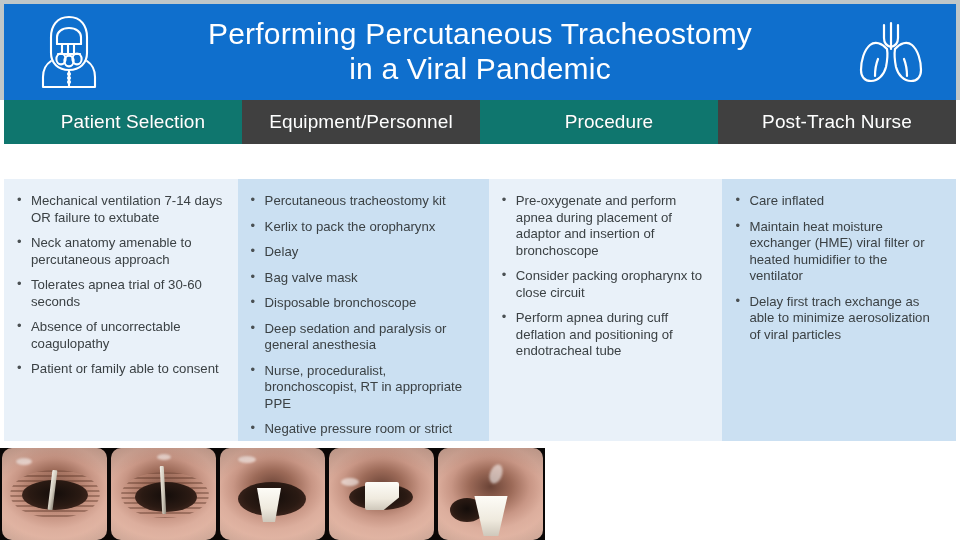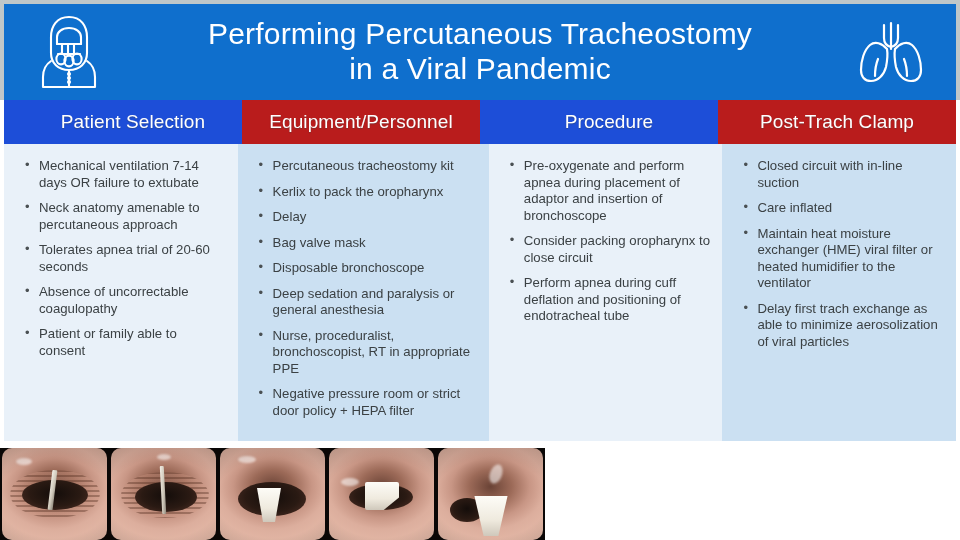--- a/index.html
+++ b/index.html
@@ -70,35 +70,36 @@
     display: flex;
     align-items: center;
     justify-content: center;
     color: #ffffff;
     font-size: 19px;
     font-weight: 400;
     letter-spacing: .1px;
     box-sizing: border-box;
     text-shadow: 0 1px 1px rgba(60,70,72,.45);
   }
-  .colhead.g1 { background: #1d4ed8; padding-left: 20px; }
-  .colhead.g2 { background: #b91c1c; }
+  .colhead.g1 { background: #0f766e; padding-left: 20px; }
+  .colhead.g2 { background: #404040; }
 
   
   #cols {
     position: absolute;
     left: 4px; top: 144px;
     width: 952px;
     height: 297px;
     display: flex;
   }
   .col {
     height: 297px;
     box-sizing: border-box;
-    padding: 14px 12px 8px 18px;
+    padding: 14px 12px 8px 10px;
+    margin-top: 35px;
   }
   .col.light { background: #e9f1f9; }
   .col.mid   { background: #cbe0f2; }
 
   ul.bullets {
     list-style: none;
     margin: 0;
     padding: 0;
   }
   ul.bullets li {
@@ -230,30 +231,30 @@
         <path d="M22 40 C20 45 19 52 19 57"></path>
         <path d="M48 40 C50 45 51 52 51 57"></path>
       </svg>
     </div>
   </div>
 
   <div id="colhead-band">
     <div class="colhead g1" style="width:238px">Patient Selection</div>
     <div class="colhead g2" style="width:238px">Equipment/Personnel</div>
     <div class="colhead g1" style="width:238px">Procedure</div>
-    <div class="colhead g2" style="width:238px">Post-Trach Clamp</div>
+    <div class="colhead g2" style="width:238px">Post-Trach Nurse</div>
   </div>
 
   <div id="cols">
 
     <div class="col light" style="width:238px">
       <ul class="bullets">
         <li>Mechanical ventilation 7-14 days OR failure to extubate</li>
         <li>Neck anatomy amenable to percutaneous approach</li>
-        <li>Tolerates apnea trial of 20-60 seconds</li>
+        <li>Tolerates apnea trial of 30-60 seconds</li>
         <li>Absence of uncorrectable coagulopathy</li>
         <li>Patient or family able to consent</li>
       </ul>
     </div>
 
     <div class="col mid" style="width:256px">
       <ul class="bullets">
         <li>Percutaneous tracheostomy kit</li>
         <li>Kerlix to pack the oropharynx</li>
         <li>Delay</li>
@@ -268,21 +269,20 @@
     <div class="col light" style="width:238px">
       <ul class="bullets">
         <li>Pre-oxygenate and perform apnea during placement of adaptor and insertion of bronchoscope</li>
         <li>Consider packing oropharynx to close circuit</li>
         <li>Perform apnea during cuff deflation and positioning of endotracheal tube</li>
       </ul>
     </div>
 
     <div class="col mid" style="width:238px">
       <ul class="bullets">
-        <li>Closed circuit with in-line suction</li>
         <li>Care inflated</li>
         <li>Maintain heat moisture exchanger (HME) viral filter or heated humidifier to the ventilator</li>
         <li>Delay first trach exchange as able to minimize aerosolization of viral particles</li>
       </ul>
     </div>
   </div>
 
   <div id="bottom">
 
     <div id="photo-strip">

